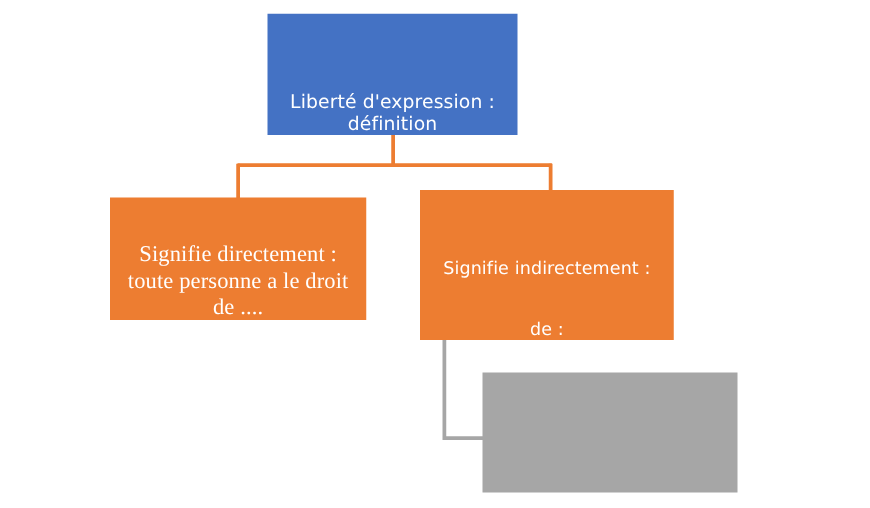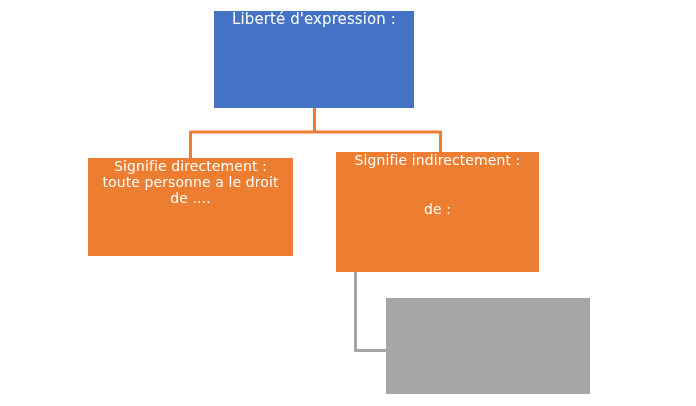--- a/index.html
+++ b/index.html
@@ -23,21 +23,21 @@
     position: absolute;
     left: 0;
     top: 0;
     width: 696px;
     height: 406px;
   }
   .node {
     position: absolute;
     box-sizing: border-box;
     display: flex;
-    align-items: flex-start;
+    align-items: flex-end;
     justify-content: center;
     text-align: center;
     color: #ffffff;
     line-height: 1.16;
     letter-spacing: 0.1px;
     word-break: break-word;
   }
   .node-text {
     display: block;
     width: 100%;
@@ -51,21 +51,22 @@
     height: 97px;
     background: #4472C4;
     font-size: 15px;
   }
   #node-direct {
     left: 88px;
     top: 158px;
     width: 205px;
     height: 98px;
     background: #ED7D31;
-    font-size: 14px;
+    font-size: 18px;
+    font-family: Liberation Serif, serif;
   }
   #node-indirect {
     left: 336px;
     top: 152px;
     width: 203px;
     height: 120px;
     background: #ED7D31;
     font-size: 14px;
   }
   #node-empty {
@@ -90,21 +91,21 @@
       <path d="M 190.5 131 L 190.5 159" stroke="#ED7D31" stroke-width="3" fill="none"></path>
       <path d="M 440.5 131 L 440.5 153" stroke="#ED7D31" stroke-width="3" fill="none"></path>
     </g>
 
     <g>
       <path d="M 355.5 257 L 355.5 350.5 L 387 350.5" stroke="#A6A6A6" stroke-width="3" fill="none" stroke-linecap="butt" stroke-linejoin="miter"></path>
     </g>
   </svg>
 
   <div class="node" id="node-root">
-    <span class="node-text"><span>Liberté d'expression :</span><br></span>
+    <span class="node-text"><span>Liberté d'expression :</span><br><span>définition</span></span>
   </div>
 
   <div class="node" id="node-direct">
     <span class="node-text"><span>Signifie directement :</span><br><span>toute personne a le droit</span><br><span>de ....</span></span>
   </div>
 
   <div class="node" id="node-indirect">
     <span class="node-text"><span>Signifie indirectement :</span><br><br><br><span>de :</span></span>
   </div>
 

